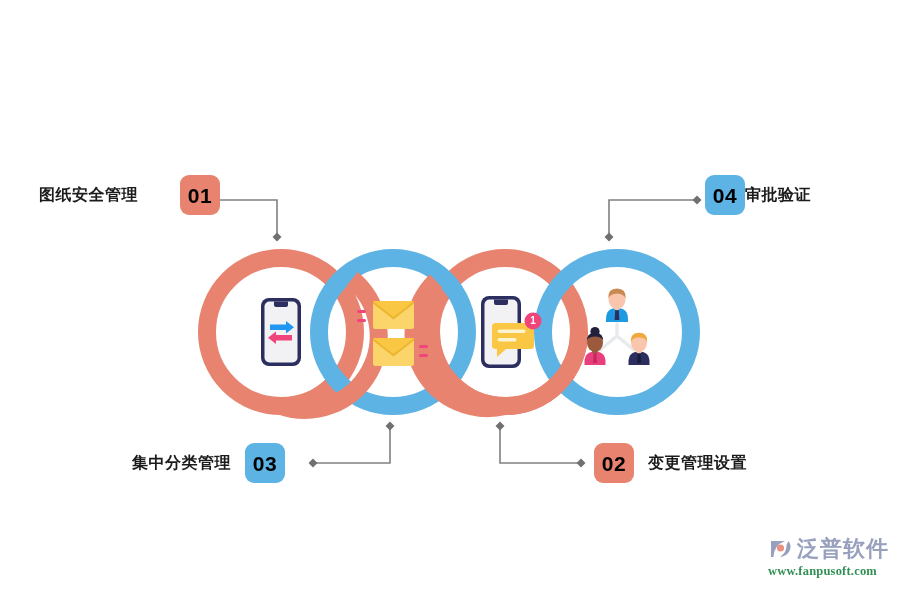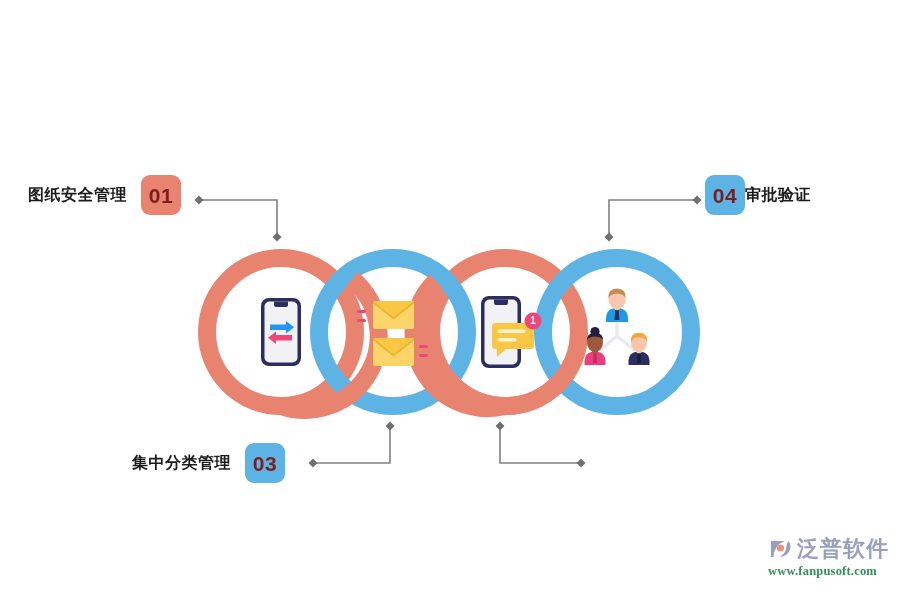--- a/index.html
+++ b/index.html
@@ -56,31 +56,31 @@
     color: #1b1b1b;
     letter-spacing: 0.5px;
   }
   .badge {
     width: 40px;
     height: 40px;
     border-radius: 9px;
     display: flex;
     align-items: center;
     justify-content: center;
-    color: #7f1d1d;
+    color: #000000;
     font-size: 21px;
     font-weight: bold;
     letter-spacing: 0.5px;
     line-height: 1;
   }
   .badge.coral { background: #e8836f; }
   .badge.blue  { background: #5cb3e4; }
 
   
-  #label-01 { left: 28px;  top: 175px; }
+  #label-01 { left: 39px;  top: 175px; gap: 28px; }
   #label-01 .label-text { margin-right: 14px; }
 
   
   #label-04 { left: 705px; top: 175px; }
   #label-04 .label-text { }
 
   
   #label-03 { left: 132px; top: 443px; justify-content: space-between; }
   #label-03 .label-text { margin-right: 14px; }
 
@@ -270,20 +270,24 @@
   <div class="label-group" id="label-04">
     <span class="badge blue">04</span>
     <span class="label-text">审批验证</span>
   </div>
 
   <div class="label-group" id="label-03">
     <span class="label-text">集中分类管理</span>
     <span class="badge blue">03</span>
   </div>
 
+  <div class="label-group" id="label-02">
+    <span class="badge coral">02</span>
+    <span class="label-text">变更管理设置</span>
+  </div>
 
   <div id="watermark">
     <div class="wm-row">
       <svg width="26" height="26" viewBox="0 0 26 26">
         <path d="M3 5 L17 5 Q6 9 5.5 21 L3 21 Z" fill="#8a93b5"></path>
         <path d="M20.5 5 Q24 9.5 21.5 15 Q19 20 12 21 Q19 16 18.5 9 Z" fill="#8a93b5"></path>
         <circle cx="12.5" cy="12" r="3.6" fill="#e8836f"></circle>
       </svg>
       <span class="wm-cn">泛普软件</span>
     </div>

